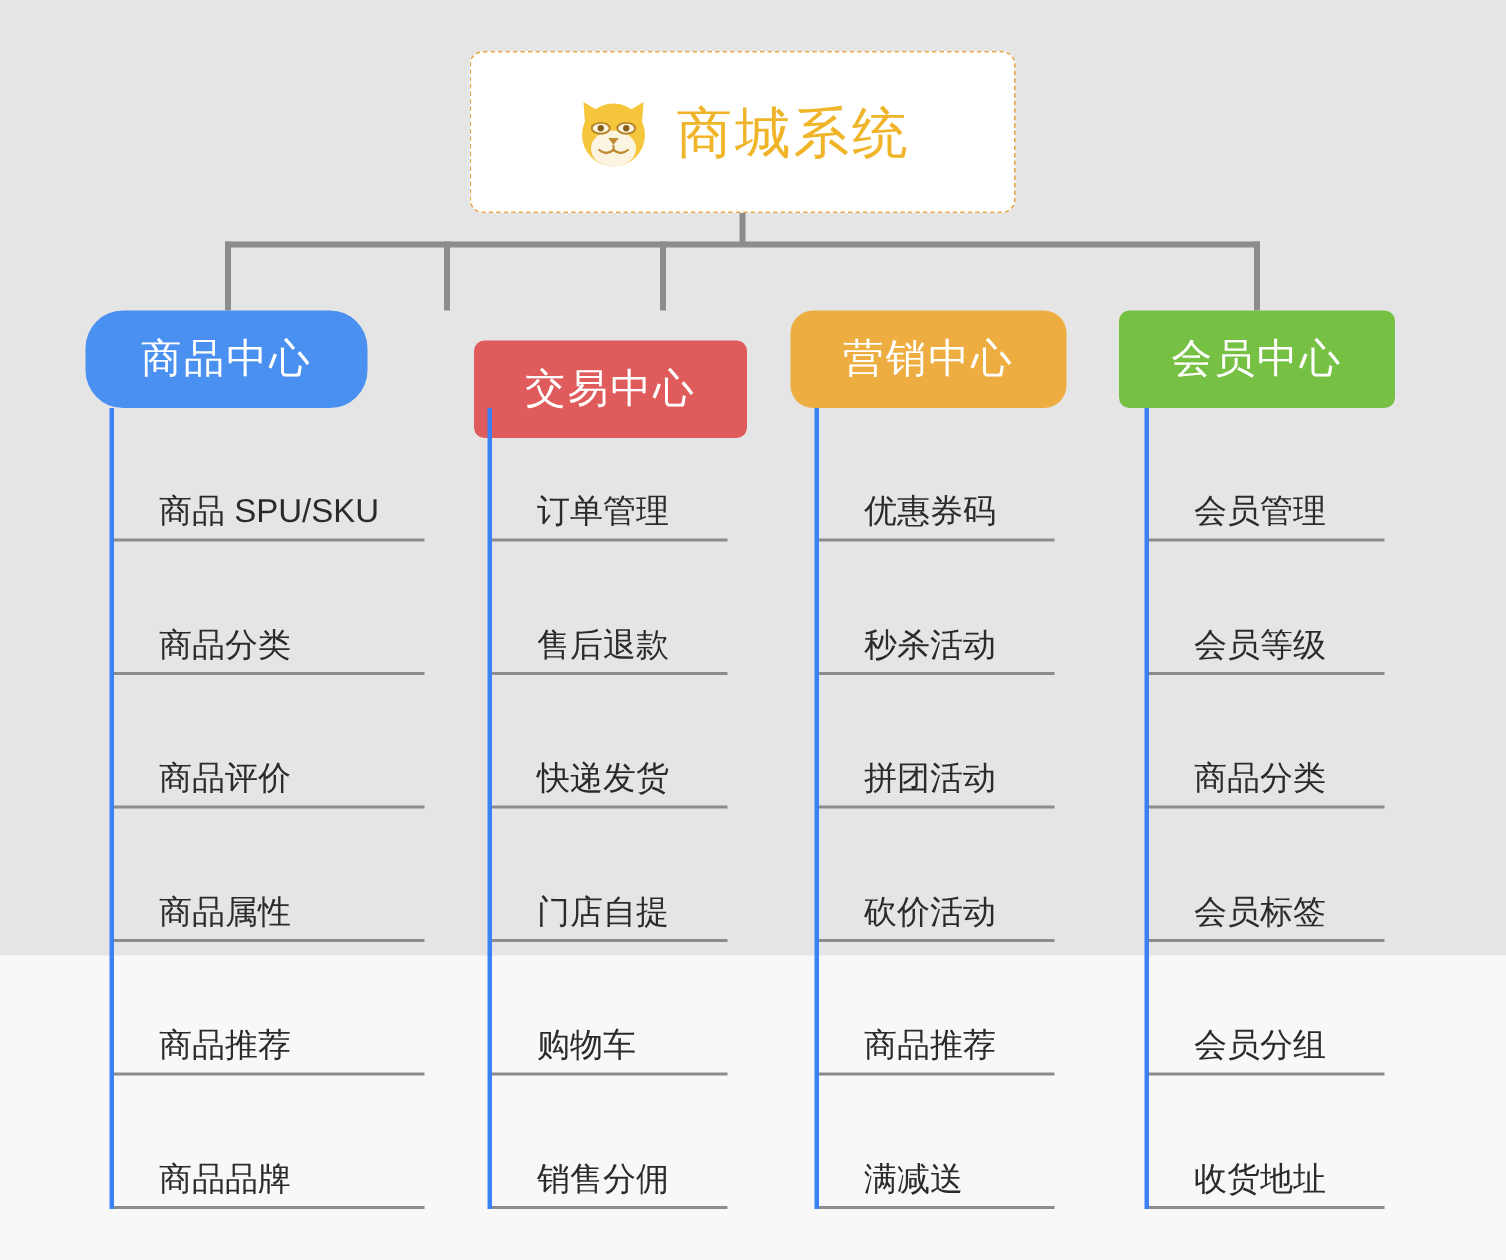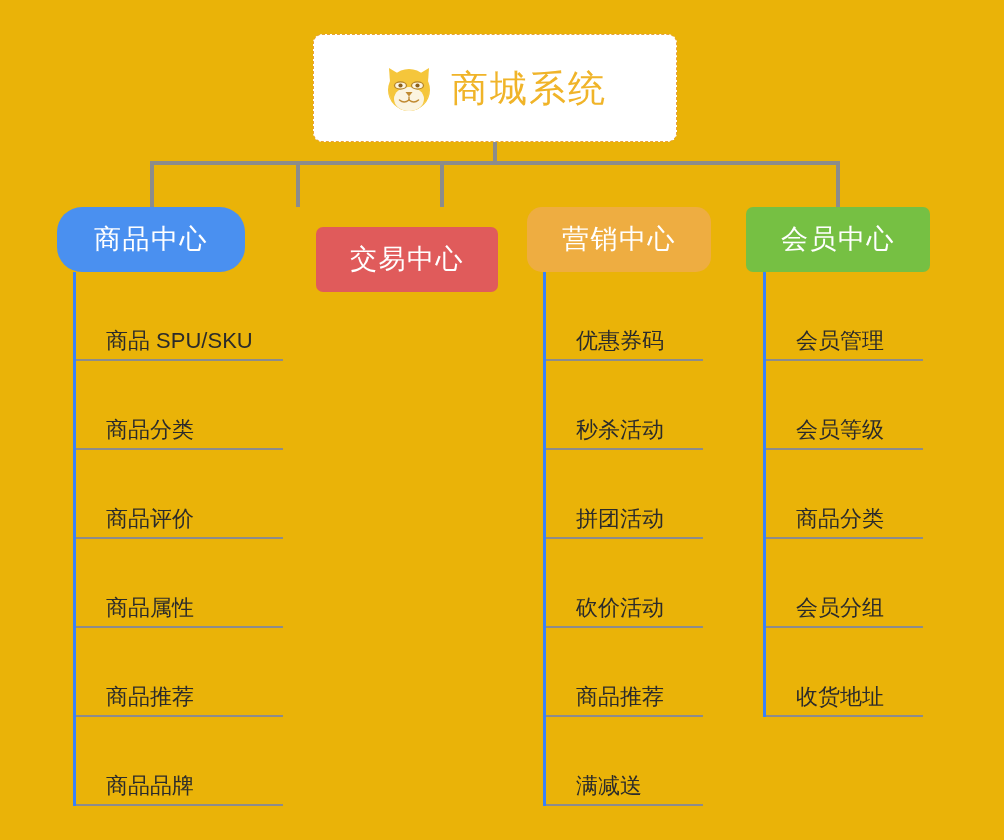--- a/index.html
+++ b/index.html
@@ -6,22 +6,22 @@
   html, body {
     margin: 0; padding: 0;
     width: 1004px; height: 840px;
     background: #f8f8f8;
     font-family: "Liberation Sans", "DejaVu Sans", sans-serif;
     overflow: hidden;
   }
   #mindmap {
     position: relative;
     width: 1004px;
-    height: 840px;
-    background: #eab308;
+    height: 637px;
+    background: #e5e5e5;
   }
 
   
   .root-card {
     position: absolute;
     left: 313px; top: 34px;
     width: 364px; height: 108px;
     background: #ffffff;
     border: 1.5px dashed #e8a33d;
     border-radius: 9px;
@@ -148,20 +148,40 @@
         <span class="leaf-label">商品属性</span>
       </div>
     <div class="leaf-item">
         <span class="leaf-label">商品推荐</span>
       </div>
     <div class="leaf-item">
         <span class="leaf-label">商品品牌</span>
       </div>
   </div>
 
+  <div class="leaf-col" style="left:325px; width:160px;">
+    <div class="leaf-item">
+        <span class="leaf-label">订单管理</span>
+      </div>
+    <div class="leaf-item">
+        <span class="leaf-label">售后退款</span>
+      </div>
+    <div class="leaf-item">
+        <span class="leaf-label">快递发货</span>
+      </div>
+    <div class="leaf-item">
+        <span class="leaf-label">门店自提</span>
+      </div>
+    <div class="leaf-item">
+        <span class="leaf-label">购物车</span>
+      </div>
+    <div class="leaf-item">
+        <span class="leaf-label">销售分佣</span>
+      </div>
+  </div>
 
   <div class="leaf-col" style="left:543px; width:160px;">
     <div class="leaf-item">
         <span class="leaf-label">优惠券码</span>
       </div>
     <div class="leaf-item">
         <span class="leaf-label">秒杀活动</span>
       </div>
     <div class="leaf-item">
         <span class="leaf-label">拼团活动</span>
@@ -181,20 +201,23 @@
     <div class="leaf-item">
         <span class="leaf-label">会员管理</span>
       </div>
     <div class="leaf-item">
         <span class="leaf-label">会员等级</span>
       </div>
     <div class="leaf-item">
         <span class="leaf-label">商品分类</span>
       </div>
     <div class="leaf-item">
+        <span class="leaf-label">会员标签</span>
+      </div>
+    <div class="leaf-item">
         <span class="leaf-label">会员分组</span>
       </div>
     <div class="leaf-item">
         <span class="leaf-label">收货地址</span>
       </div>
   </div>
 
 </div>
 
 </body></html>

